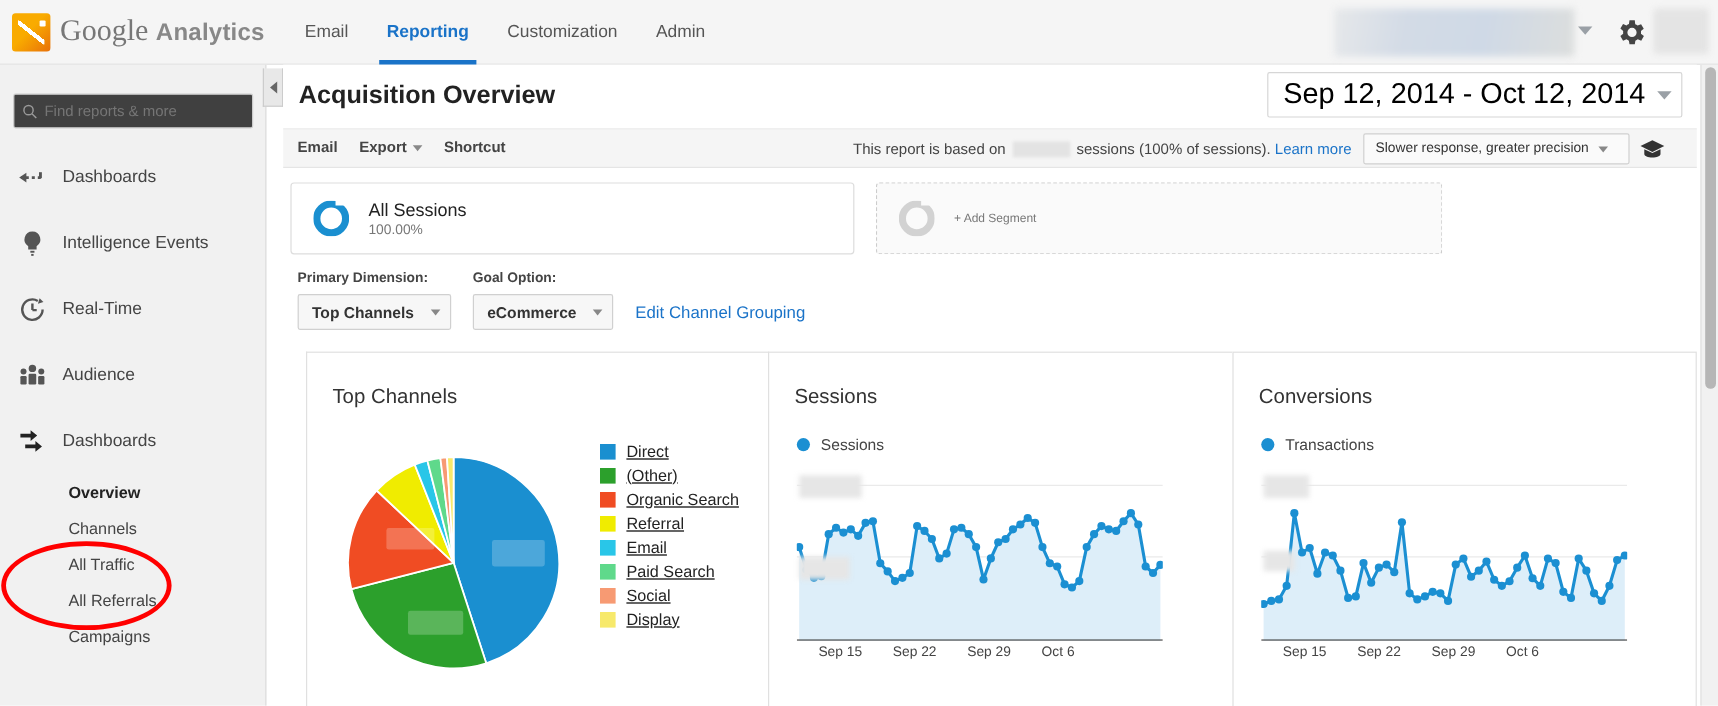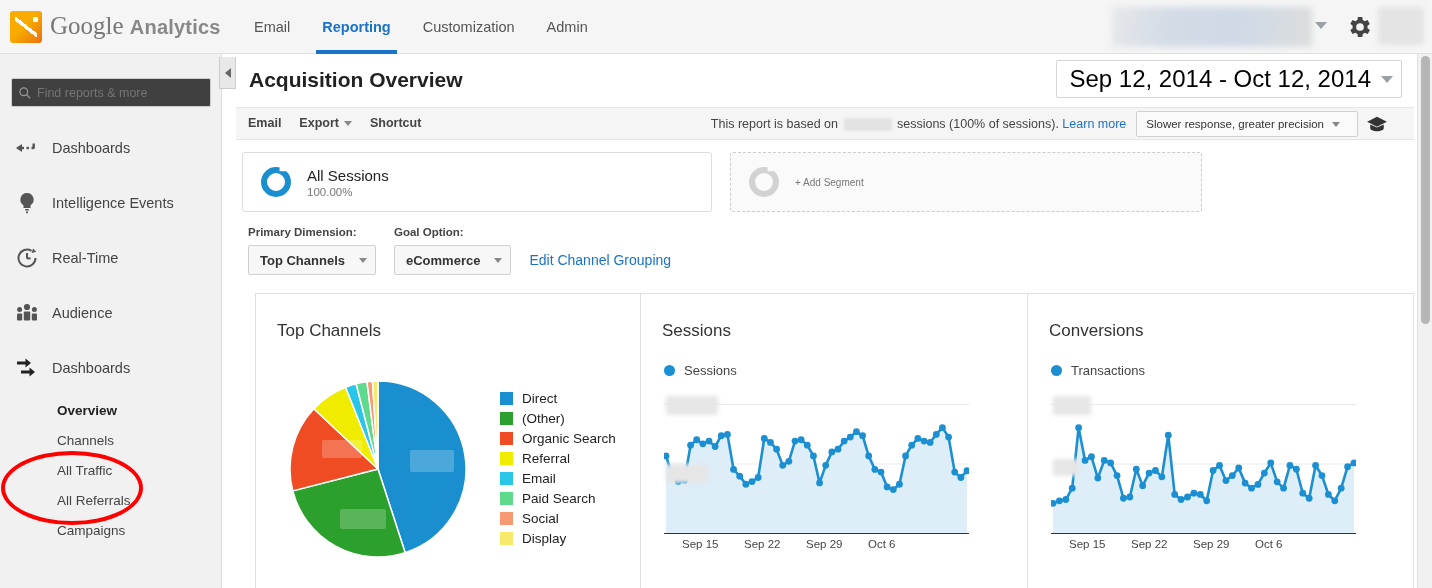--- a/index.html
+++ b/index.html
@@ -225,21 +225,21 @@
     font-size: 17px; color: #333;
   }
   .legend-top {
     position: absolute; left: 23px; top: 69px;
     display: flex; align-items: center; gap: 9px;
   }
   .dot { width: 11px; height: 11px; border-radius: 50%; background: #1b8fd2; }
   .legend-top span { font-size: 13px; color: #444; }
 
   .pie-wrap { position: absolute; left: 22px; top: 70px; }
-  .pie-legend { position: absolute; left: 244px; top: 94px; }
+  .pie-legend { position: absolute; left: 244px; top: 72px; text-decoration: underline; }
   .lg-row { display: flex; align-items: center; gap: 9px; height: 20px; }
   .sw { width: 13px; height: 13px; flex: 0 0 13px; }
   .lg-row span { font-size: 13.5px; color: #222; }
 
   .chart-box { position: absolute; left: 23px; top: 100px; }
   .xlabels { position: absolute; display: flex; font-size: 11.5px; color: #444; }
   .ylab-redact { position: absolute; background: #e6e6e6; filter: blur(2px); }
 
   svg { display: block; }
   .scrollbar-v {

